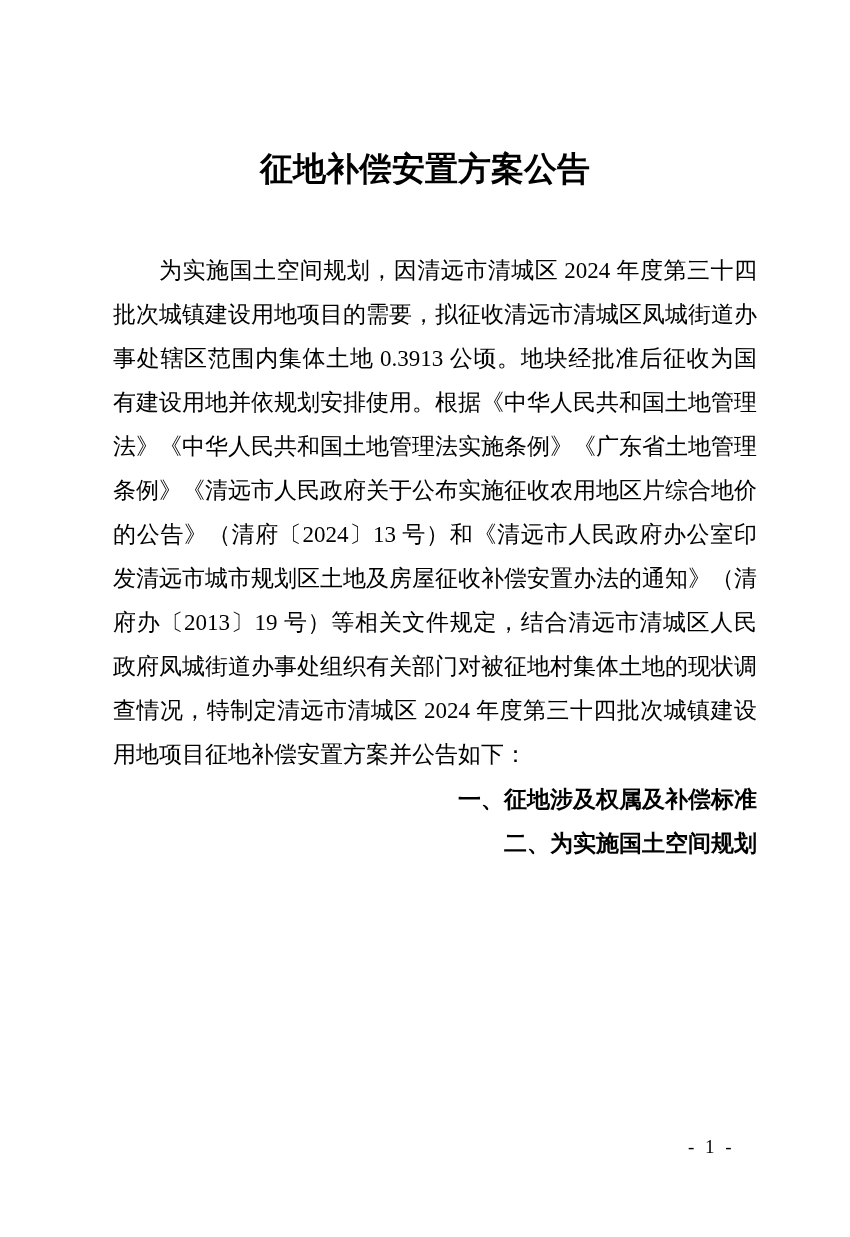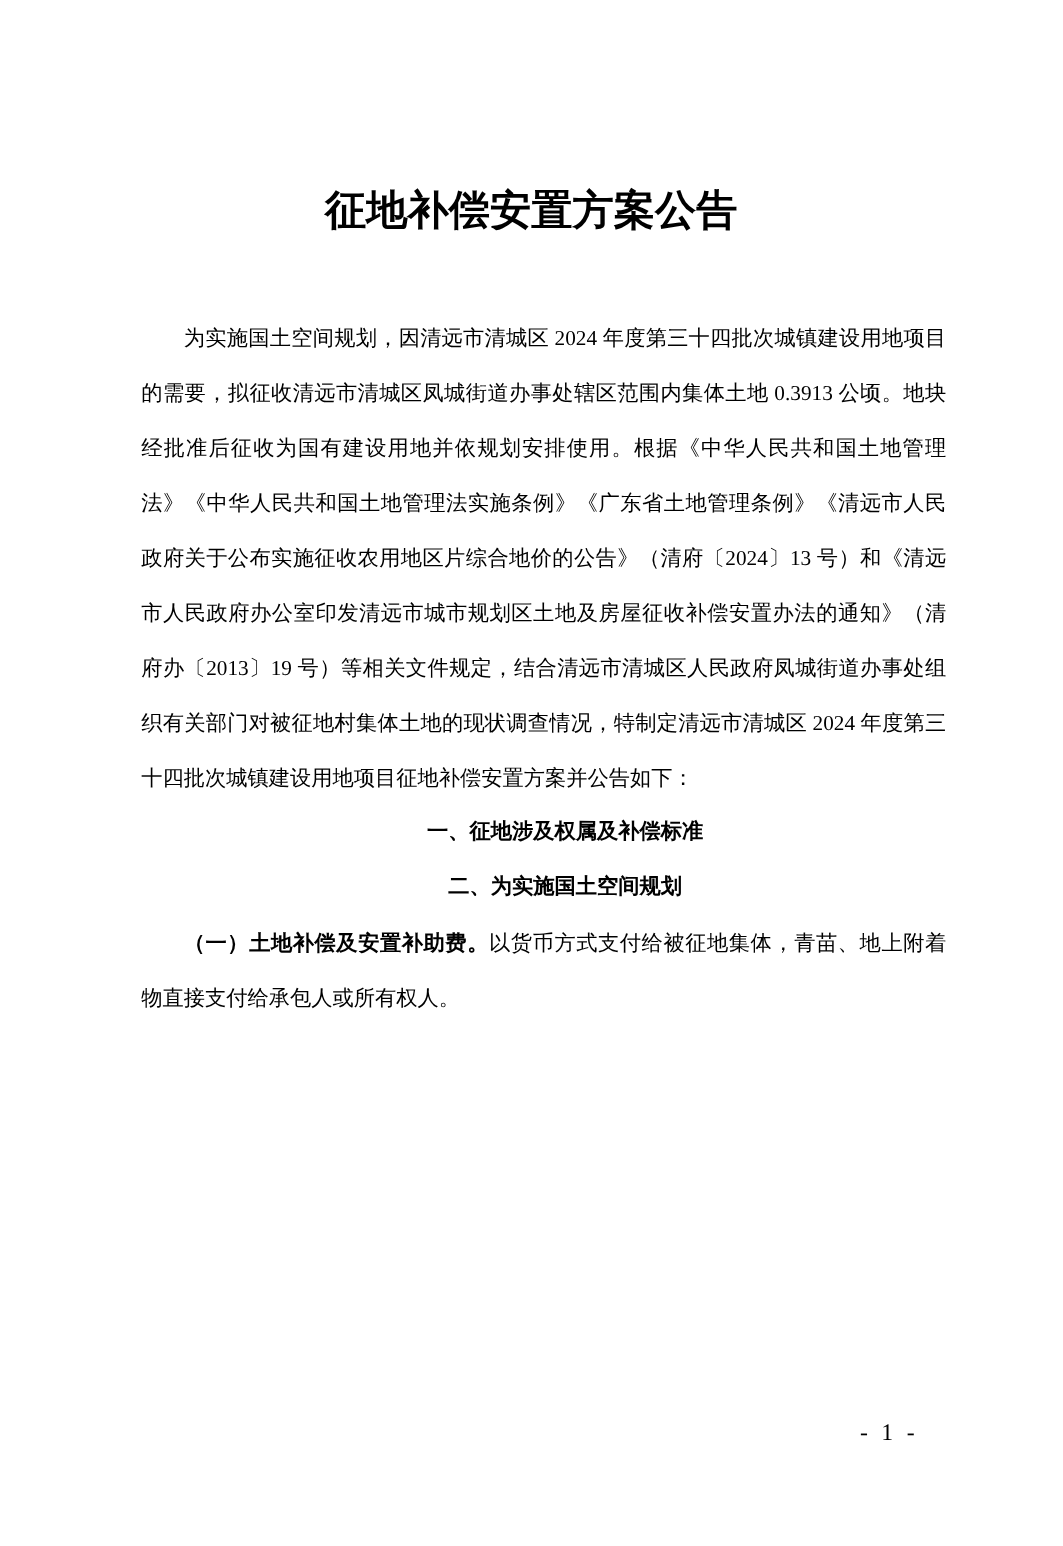--- a/index.html
+++ b/index.html
@@ -27,34 +27,34 @@
     line-height: 50px;
     font-weight: bold;
     font-family: "Liberation Serif", serif;
     letter-spacing: 0px;
   }
   .doc-body {
     position: absolute;
     left: 113px;
     top: 249px;
     width: 644px;
-    font-size: 17px;
+    font-size: 23px;
     line-height: 44px;
     text-align: justify;
     letter-spacing: 0px;
   }
   .para {
     margin: 0;
     padding: 0;
     text-indent: 2em;
   }
   .heading {
-    font-family: Liberation Mono, monospace;
+    font-family: Liberation Sans, sans-serif;
     font-weight: bold;
-    text-align: center;
+    text-align: right;
   }
   .lead {
     font-family: "DejaVu Sans", sans-serif;
     font-weight: bold;
   }
   .page-number {
     position: absolute;
     top: 1136px;
     left: 688px;
     font-size: 19px;
@@ -72,20 +72,19 @@
 
   <div class="doc-body">
 
     <p class="para">为实施国土空间规划，因清远市清城区 2024 年度第三十四批次城镇建设用地项目的需要，拟征收清远市清城区凤城街道办事处辖区范围内集体土地 0.3913 公顷。地块经批准后征收为国有建设用地并依规划安排使用。根据《中华人民共和国土地管理法》《中华人民共和国土地管理法实施条例》《广东省土地管理条例》《清远市人民政府关于公布实施征收农用地区片综合地价的公告》（清府〔2024〕13 号）和《清远市人民政府办公室印发清远市城市规划区土地及房屋征收补偿安置办法的通知》（清府办〔2013〕19 号）等相关文件规定，结合清远市清城区人民政府凤城街道办事处组织有关部门对被征地村集体土地的现状调查情况，特制定清远市清城区 2024 年度第三十四批次城镇建设用地项目征地补偿安置方案并公告如下：</p>
 
     <p class="para heading">一、征地涉及权属及补偿标准</p>
 
 
     <p class="para heading">二、为实施国土空间规划</p>
 
-    <p class="para"><span class="lead">（一）土地补偿及安置补助费。</span><span>以货币方式支付给被征地集体，青苗、地上附着物直接支付给承包人或所有权人。</span></p>
 
 
   </div>
 
   <div class="page-number">- 1 -</div>
 
 </div>
 
 </body></html>

